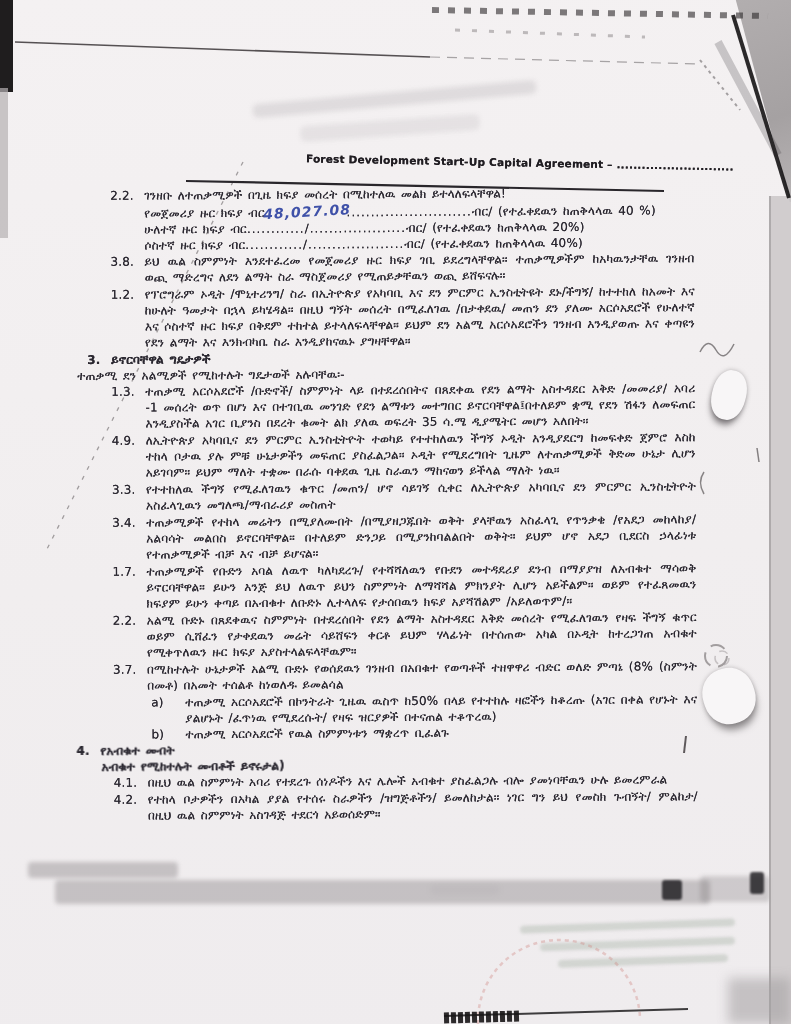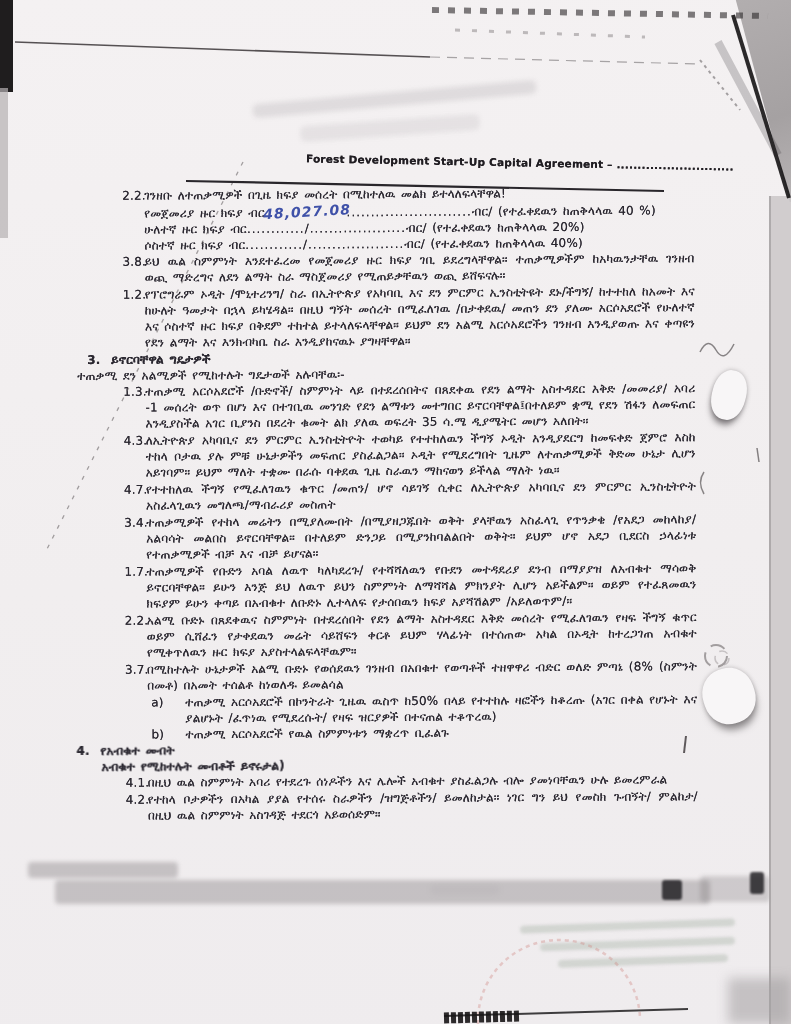--- a/index.html
+++ b/index.html
@@ -42,21 +42,21 @@
   }
   
   #doc{
     position:absolute;left:112px;top:186px;width:584px;
     font-size:12px;line-height:16px;color:#2a2730;
     text-align:justify;word-spacing:1.5px;letter-spacing:.15px;
     transform:rotate(-.35deg);
     text-shadow:0 0 .45px rgba(42,39,48,.85);
   }
   .item{position:relative;padding-left:34px;margin-bottom:1px;}
-  .item .num{position:absolute;left:12px;top:0;}
+  .item .num{position:absolute;left:0;top:0;}
   .pay{padding-left:34px;white-space:nowrap;overflow:visible;}
   .sub{position:relative;padding-left:72px;}
   .sub .num{position:absolute;left:38px;top:0;}
   .h3{font-weight:bold;margin-left:-24px;position:relative;padding-left:24px;}
   .h3 .num{position:absolute;left:0;top:0;}
   .intro3{margin-left:-34px;}
   .h4{font-weight:bold;margin-left:-37px;position:relative;padding-left:24px;filter:blur(.3px);}
   .h4 .num{position:absolute;left:0;top:0;}
   .intro4{margin-left:-12px;font-weight:bold;filter:blur(.4px);}
   .hand{
@@ -97,24 +97,24 @@
       <span class="num">1.2.</span><span>የፕሮግራም ኦዲት /ሞኒተሪንግ/ ስራ በኢትዮጵያ የአካባቢ እና ደን ምርምር ኢንስቲትዩት ደኑ/ችግኝ/ ከተተከለ ከአመት እና ከሁለት ዓመታት በኋላ ይካሄዳል። በዚህ ግኝት መሰረት በሚፈለገዉ /በታቀደዉ/ መጠን ደን ያለሙ አርሶአደሮች የሁለተኛ እና ሶስተኛ ዙር ክፍያ በቅደም ተከተል ይተላለፍላቸዋል። ይህም ደን አልሚ አርሶአደሮችን ገንዘብ እንዲያወጡ እና ቀጣዩን የደን ልማት እና እንክብካቤ ስራ እንዲያከናዉኑ ያግዛቸዋል።</span>
     </div>
     <div class="h3">
       <span class="num">3.</span><span>ይኖርባቸዋል ግዴታዎች</span>
     </div>
     <div class="intro3">ተጠቃሚ ደን አልሚዎች የሚከተሉት ግዴታወች አሉባቸዉ፡-</div>
     <div class="item">
       <span class="num">1.3.</span><span>ተጠቃሚ አርሶአደሮች /ቡድኖች/ ስምምነት ላይ በተደረሰበትና በጸደቀዉ የደን ልማት አስተዳደር እቅድ /መመሪያ/ አባሪ -1 መሰረት ወጥ በሆነ እና በተገቢዉ መንገድ የደን ልማቱን መተግበር ይኖርባቸዋል፤በተለይም ቋሚ የደን ሽፋን ለመፍጠር እንዲያስችል አገር ቢያንስ በደረት ቁመት ልክ ያለዉ ወፍረት 35 ሳ.ሜ ዲያሜትር መሆን አለበት።</span>
     </div>
     <div class="item">
-      <span class="num">4.3.</span><span>ለኢትዮጵያ አካባቢና ደን ምርምር ኢንስቲትዮት ተወካይ የተተከለዉን ችግኝ ኦዲት እንዲያደርግ ከመፍቀድ ጀምሮ እስከ ተከላ ቦታዉ ያሉ ምቹ ሁኔታዎችን መፍጠር ያስፈልጋል። ኦዲት የሚደረግበት ጊዜም ለተጠቃሚዎች ቅድመ ሁኔታ ሊሆን አይገባም። ይህም ማለት ተቋሙ በራሱ ባቀደዉ ጊዜ ስራዉን ማከናወን ይችላል ማለት ነዉ።</span>
+      <span class="num">4.9.</span><span>ለኢትዮጵያ አካባቢና ደን ምርምር ኢንስቲትዮት ተወካይ የተተከለዉን ችግኝ ኦዲት እንዲያደርግ ከመፍቀድ ጀምሮ እስከ ተከላ ቦታዉ ያሉ ምቹ ሁኔታዎችን መፍጠር ያስፈልጋል። ኦዲት የሚደረግበት ጊዜም ለተጠቃሚዎች ቅድመ ሁኔታ ሊሆን አይገባም። ይህም ማለት ተቋሙ በራሱ ባቀደዉ ጊዜ ስራዉን ማከናወን ይችላል ማለት ነዉ።</span>
     </div>
     <div class="item">
-      <span class="num">4.7.</span><span>የተተከለዉ ችግኝ የሚፈለገዉን ቁጥር /መጠን/ ሆኖ ሳይገኝ ሲቀር ለኢትዮጵያ አካባቢና ደን ምርምር ኢንስቲትዮት አስፈላጊዉን መግለጫ/ማብራሪያ መስጠት</span>
+      <span class="num">3.3.</span><span>የተተከለዉ ችግኝ የሚፈለገዉን ቁጥር /መጠን/ ሆኖ ሳይገኝ ሲቀር ለኢትዮጵያ አካባቢና ደን ምርምር ኢንስቲትዮት አስፈላጊዉን መግለጫ/ማብራሪያ መስጠት</span>
     </div>
     <div class="item">
       <span class="num">3.4.</span><span>ተጠቃሚዎች የተከላ መሬትን በሚያለሙበት /በሚያዘጋጁበት ወቅት ያላቸዉን አስፈላጊ የጥንቃቄ /የአደጋ መከላከያ/ አልባሳት መልበስ ይኖርባቸዋል። በተለይም ድንጋይ በሚያንከባልልበት ወቅት። ይህም ሆኖ አደጋ ቢደርስ ኃላፊነቱ የተጠቃሚዎች ብቻ እና ብቻ ይሆናል።</span>
     </div>
     <div class="item">
       <span class="num">1.7.</span><span>ተጠቃሚዎች የቡድን አባል ለዉጥ ካለካደረጉ/ የተሻሻለዉን የቡደን መተዳደሪያ ደንብ በማያያዝ ለአብቁተ ማሳወቅ ይኖርባቸዋል። ይሁን እንጅ ይህ ለዉጥ ይህን ስምምነት ለማሻሻል ምክንያት ሊሆን አይችልም። ወይም የተፈጸመዉን ክፍያም ይሁን ቀጣይ በአብቁተ ለቡድኑ ሊተላለፍ የታሰበዉን ክፍያ አያሻሽልም /አይለወጥም/።</span>
     </div>
     <div class="item">
       <span class="num">2.2.</span><span>አልሚ ቡድኑ በጸደቀዉና ስምምነት በተደረሰበት የደን ልማት አስተዳደር እቅድ መሰረት የሚፈለገዉን የዛፍ ችግኝ ቁጥር ወይም ሲሸፈን የታቀደዉን መሬት ሳይሸፍን ቀርቶ ይህም ሃላፊነት በተሰጠው አካል በኦዲት ከተረጋገጠ አብቁተ የሚቀጥለዉን ዙር ክፍያ አያስተላልፍላቸዉም።</span>
     </div>

